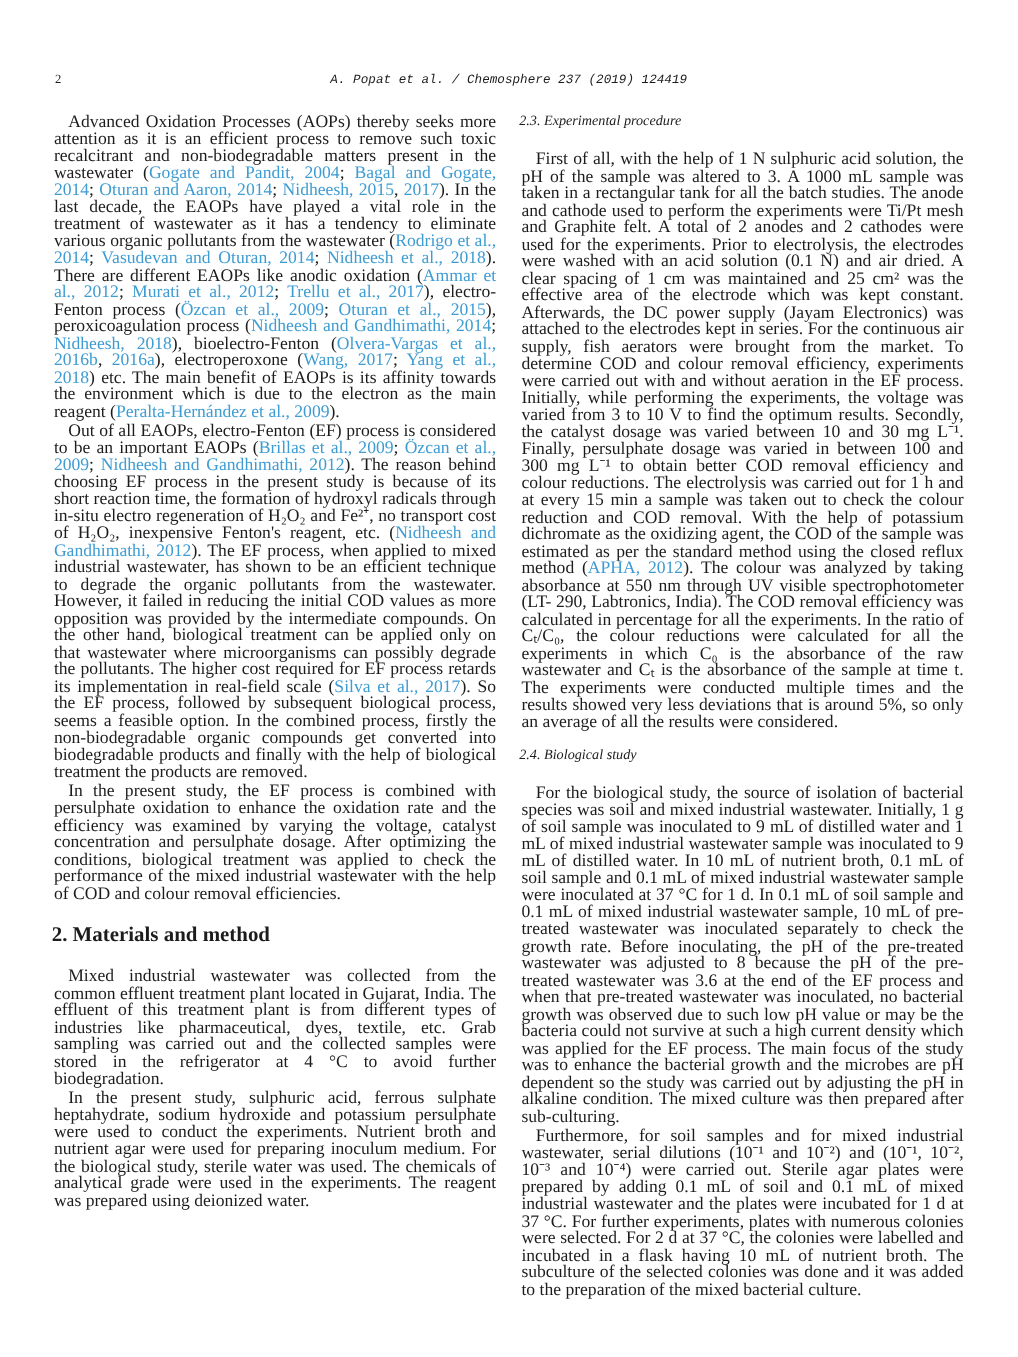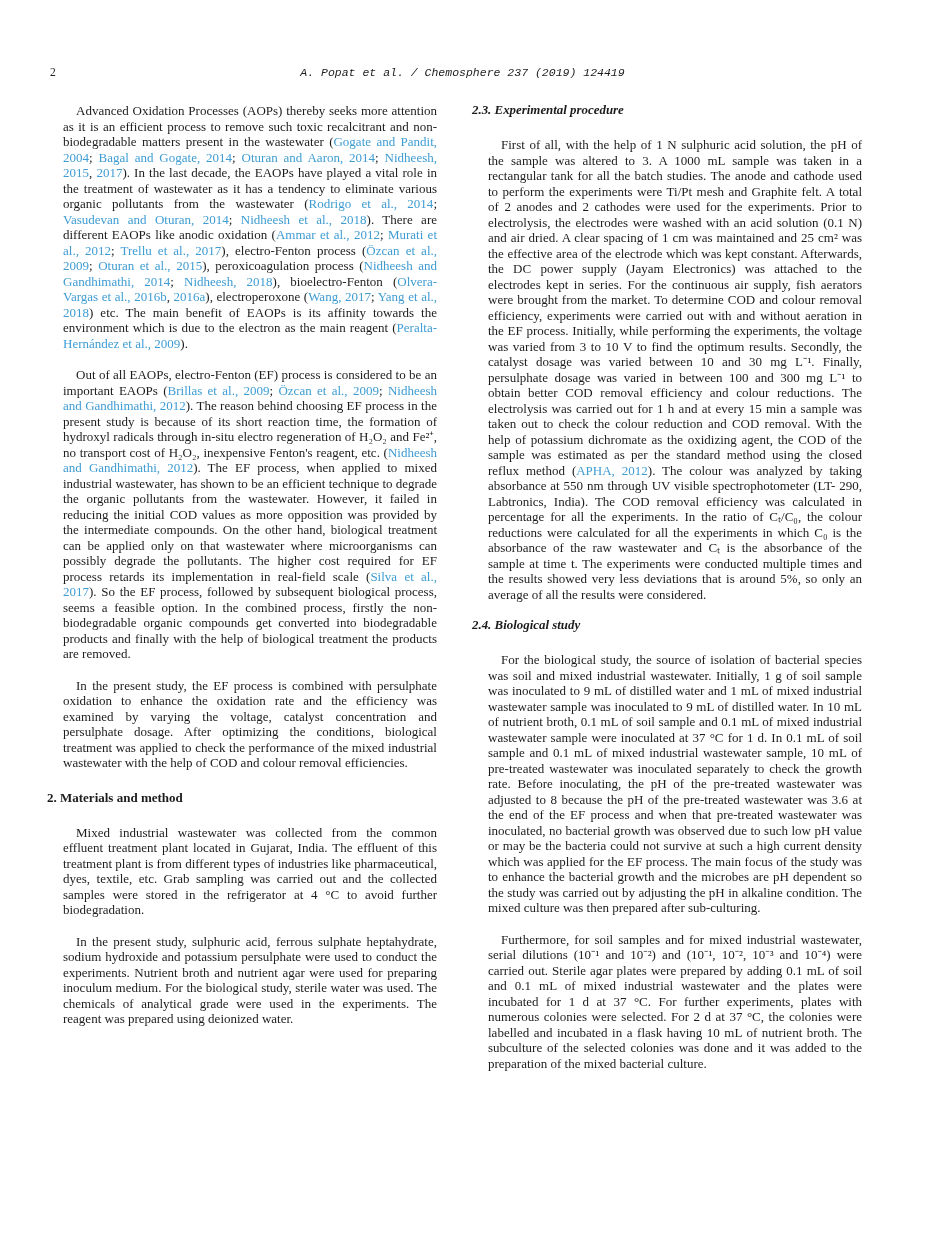--- a/index.html
+++ b/index.html
@@ -17,32 +17,32 @@
   .page-number{
     position:absolute;left:3px;top:0;
     font-size:11.5px;font-style:normal;
   }
   .running-head{
     text-align:center;font-size:11.5px;font-style:italic;color:#1c1c1c;font-family:Liberation Mono, monospace;
   }
   .columns{display:flex;gap:19px;}
   .col{flex:0 0 406px;width:406px;}
   .body-para{
-    margin:16px;
-    font-size:13px;line-height:15.5px;
+    margin:2px;
+    font-size:16px;line-height:15.5px;
     text-align:justify;
     text-indent:13px;
     letter-spacing:0px;
   }
   .sec-heading{
-    font-size:13px;font-weight:bold;font-style:normal;
+    font-size:19px;font-weight:bold;font-style:normal;
     margin:19px 0 19px 0;
   }
   .subsec-heading{
-    font-size:12.9px;font-weight:bold;font-style:italic;
+    font-size:12.9px;font-weight:normal;font-style:italic;
     margin:15px 0 19px 0;
   }
   .col > :first-child{margin-top:0;}
   .cite-link{
     color:var(--link-color,#3e9cd3);
     text-decoration:none;
     cursor:pointer;
   }
 </style>
 </head>

